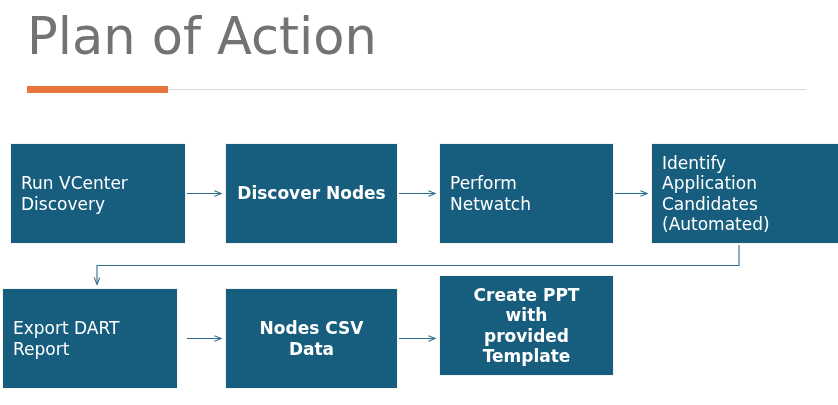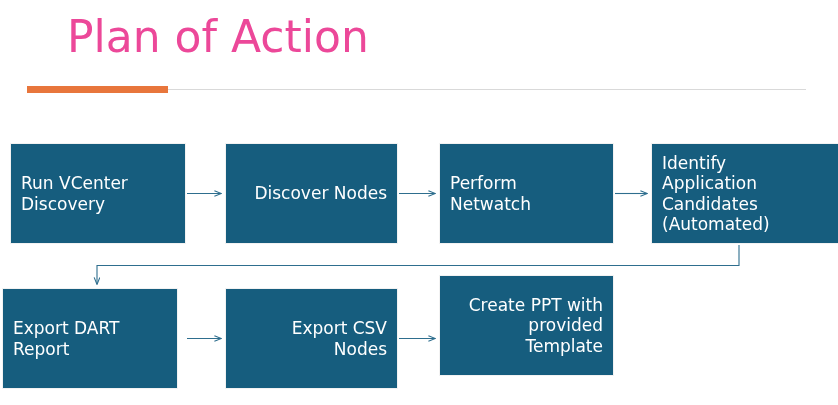--- a/index.html
+++ b/index.html
@@ -14,27 +14,26 @@
     overflow: hidden;
     font-family: "DejaVu Sans", "Liberation Sans", sans-serif;
     -webkit-font-smoothing: antialiased;
   }
 
   
   #slide-title {
     position: absolute;
     left: 27px;
     top: 9px;
-    font-size: 44px;
+    font-size: 51px;
     line-height: 56px;
     font-weight: 400;
-    color: #ec4899;
+    color: #737373;
     letter-spacing: 0px;
     white-space: nowrap;
-    margin-left: 40px;
   }
 
   
   #title-rule {
     position: absolute;
     left: 27px;
     top: 89px;
     width: 779px;
     height: 1px;
     background: #d9d9d9;
@@ -61,21 +60,21 @@
     flex-direction: column;
     justify-content: center;
     padding: 0 10px;
     overflow: hidden;
   }
   .flow-box .box-label {
     display: block;
     white-space: pre-line;
   }
   .align-left  { text-align: left; }
-  .align-center{ text-align: right; }
+  .align-center{ text-align: center; font-weight: bold; }
 
   
   #box-1 { left: 10px;  top: 143px; width: 176px; height: 101px; }
   #box-2 { left: 225px; top: 143px; width: 173px; height: 101px; }
   #box-3 { left: 439px; top: 143px; width: 175px; height: 101px; }
   #box-4 { left: 651px; top: 143px; width: 190px; height: 101px; }
 
   
   #box-5 { left: 2px;  top: 288px; width: 176px; height: 101px; }
   #box-6 { left: 225px; top: 288px; width: 173px; height: 101px; }
@@ -153,20 +152,20 @@
 Candidates
 (Automated)</span>
 </div>
 
 <div class="flow-box align-left" id="box-5">
   <span class="box-label">Export DART
 Report</span>
 </div>
 
 <div class="flow-box align-center" id="box-6">
-  <span class="box-label">Export CSV Nodes</span>
+  <span class="box-label">Nodes CSV Data</span>
 </div>
 
 <div class="flow-box align-center" id="box-7">
   <span class="box-label">Create PPT with
 provided
 Template</span>
 </div>
 
 </body></html>

